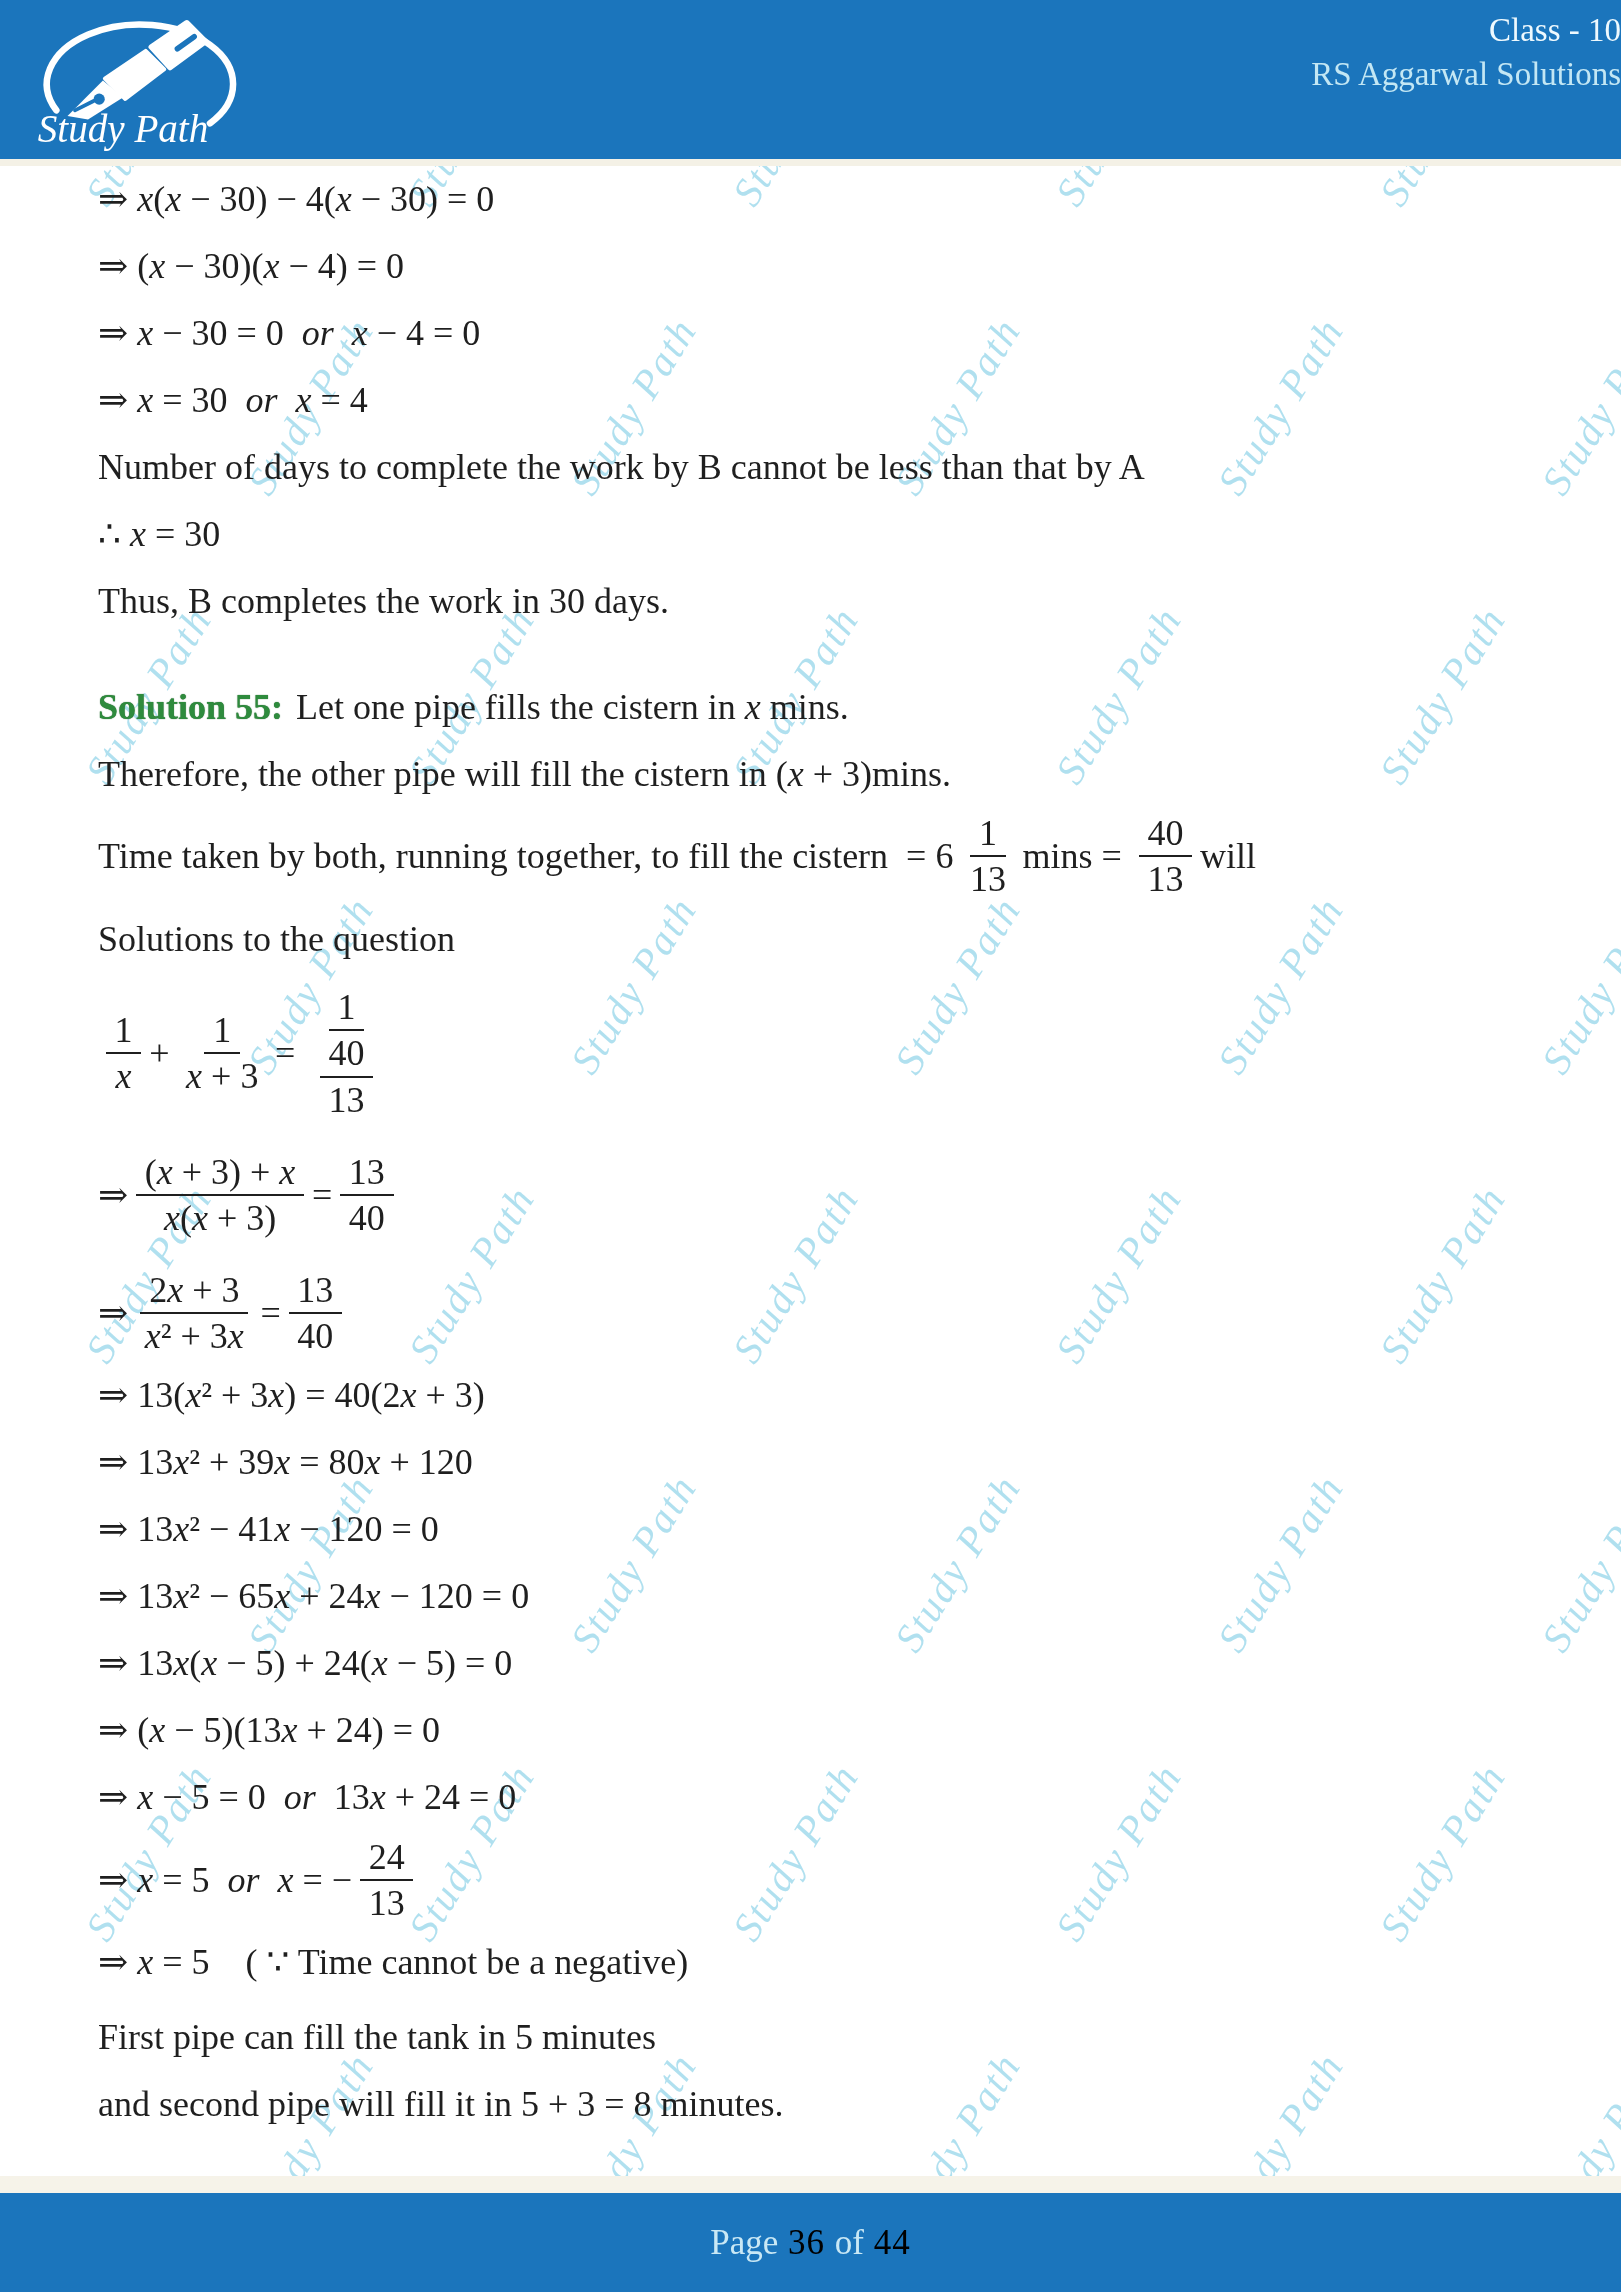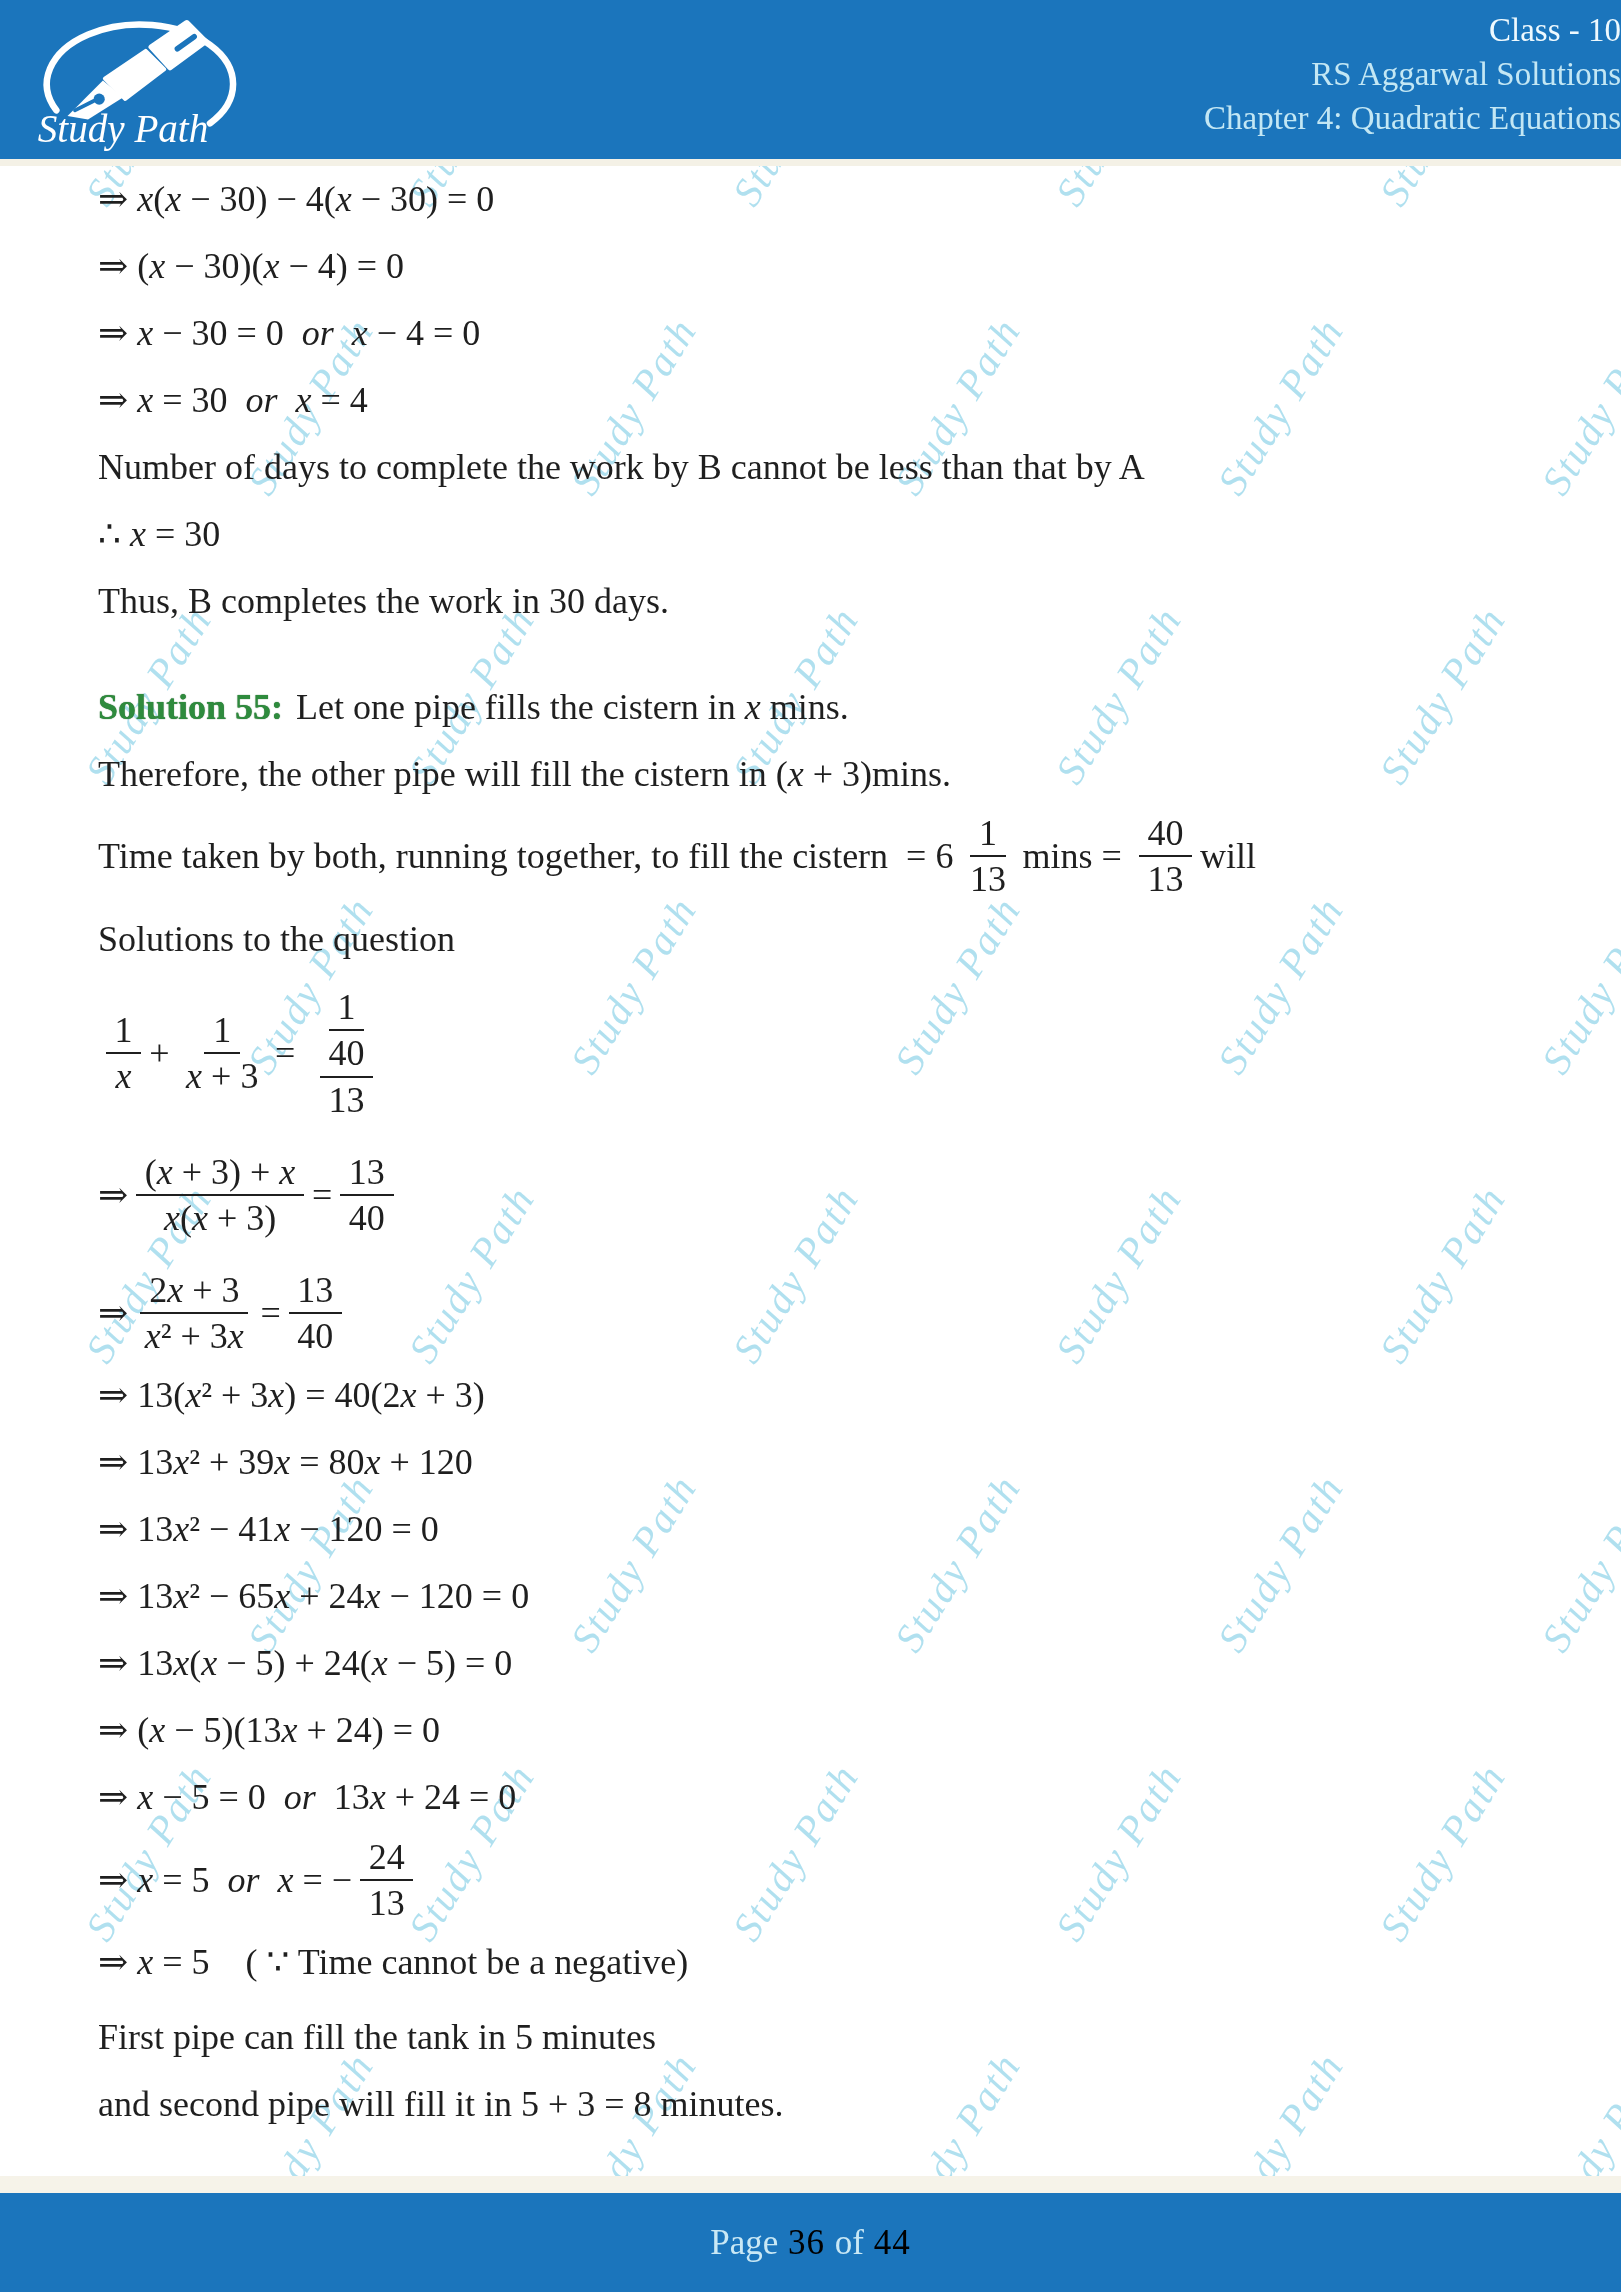--- a/index.html
+++ b/index.html
@@ -99,21 +99,20 @@
         <path d="M92 78 L136 48 L156 68 L114 100 Z" fill="#ffffff" stroke="#ffffff" stroke-linejoin="round" stroke-width="4"></path>
         <path d="M142 44 L180 18 L200 38 L162 66 Z" fill="#ffffff" stroke="#ffffff" stroke-linejoin="round" stroke-width="6"></path>
         <path d="M170 46 L188 33" stroke="#1b75bc" stroke-width="6" stroke-linecap="round"></path>
       </g>
       <text x="20" y="146" font-size="42" font-style="italic" fill="#ffffff" font-family="Liberation Serif, DejaVu Serif, serif">Study Path</text>
     </svg>
   </div>
   <div class="header-titles">
     <div class="ht1">Class - 10</div>
     <div class="ht2">RS Aggarwal Solutions</div>
-    <div class="ht3">Chapter 4: Quadratic Equations</div>
   </div>
   <div class="sep under-header"></div>
 
   <div class="content">
       <div class="line"><span class="mtext">⇒ <i>x</i>(<i>x</i> − 30) − 4(<i>x</i> − 30) = 0</span></div>
       <div class="line"><span class="mtext">⇒ (<i>x</i> − 30)(<i>x</i> − 4) = 0</span></div>
       <div class="line"><span class="mtext">⇒ <i>x</i> − 30 = 0  <i>or</i>  <i>x</i> − 4 = 0</span></div>
       <div class="line"><span class="mtext">⇒ <i>x</i> = 30  <i>or</i>  <i>x</i> = 4</span></div>
       <div class="line"><span class="mtext">Number of days to complete the work by B cannot be less than that by A</span></div>
       <div class="line"><span class="mtext">∴ <i>x</i> = 30</span></div>

